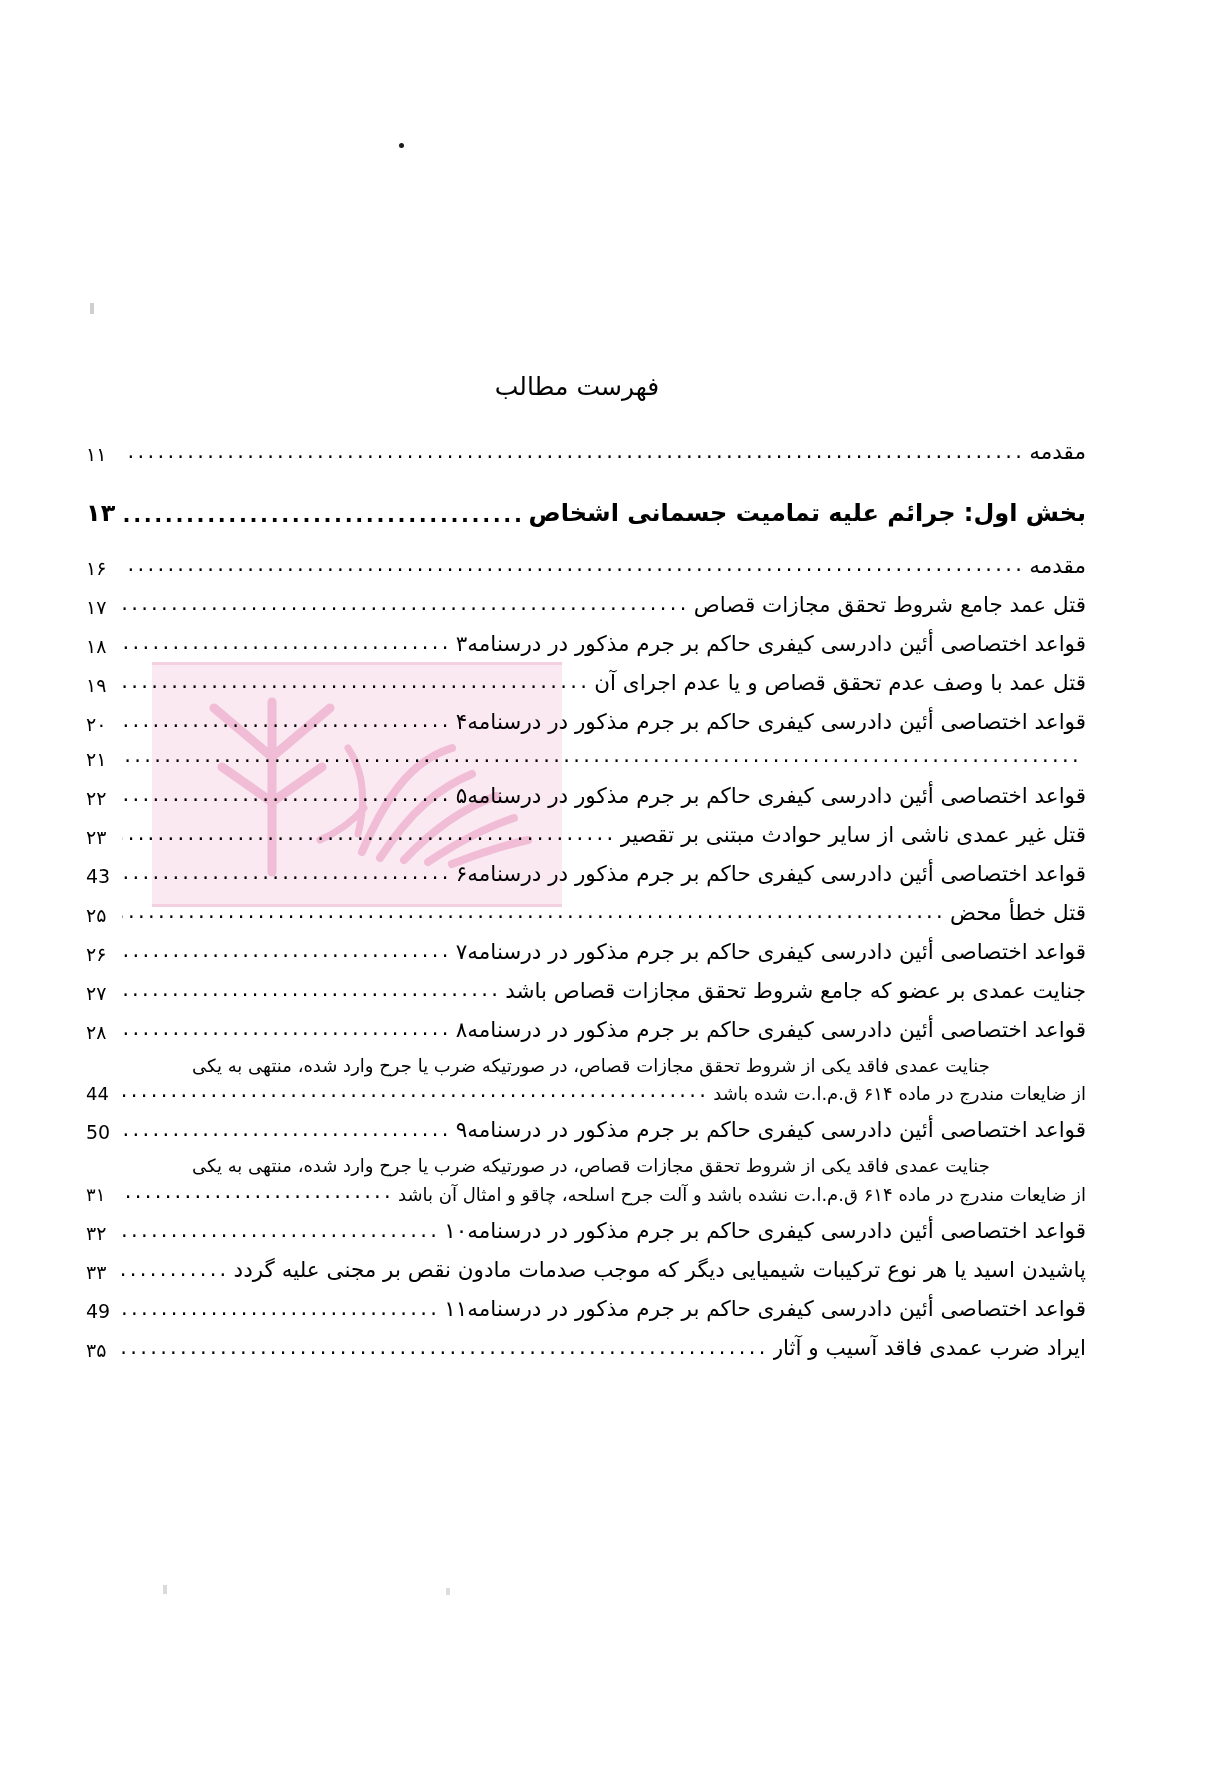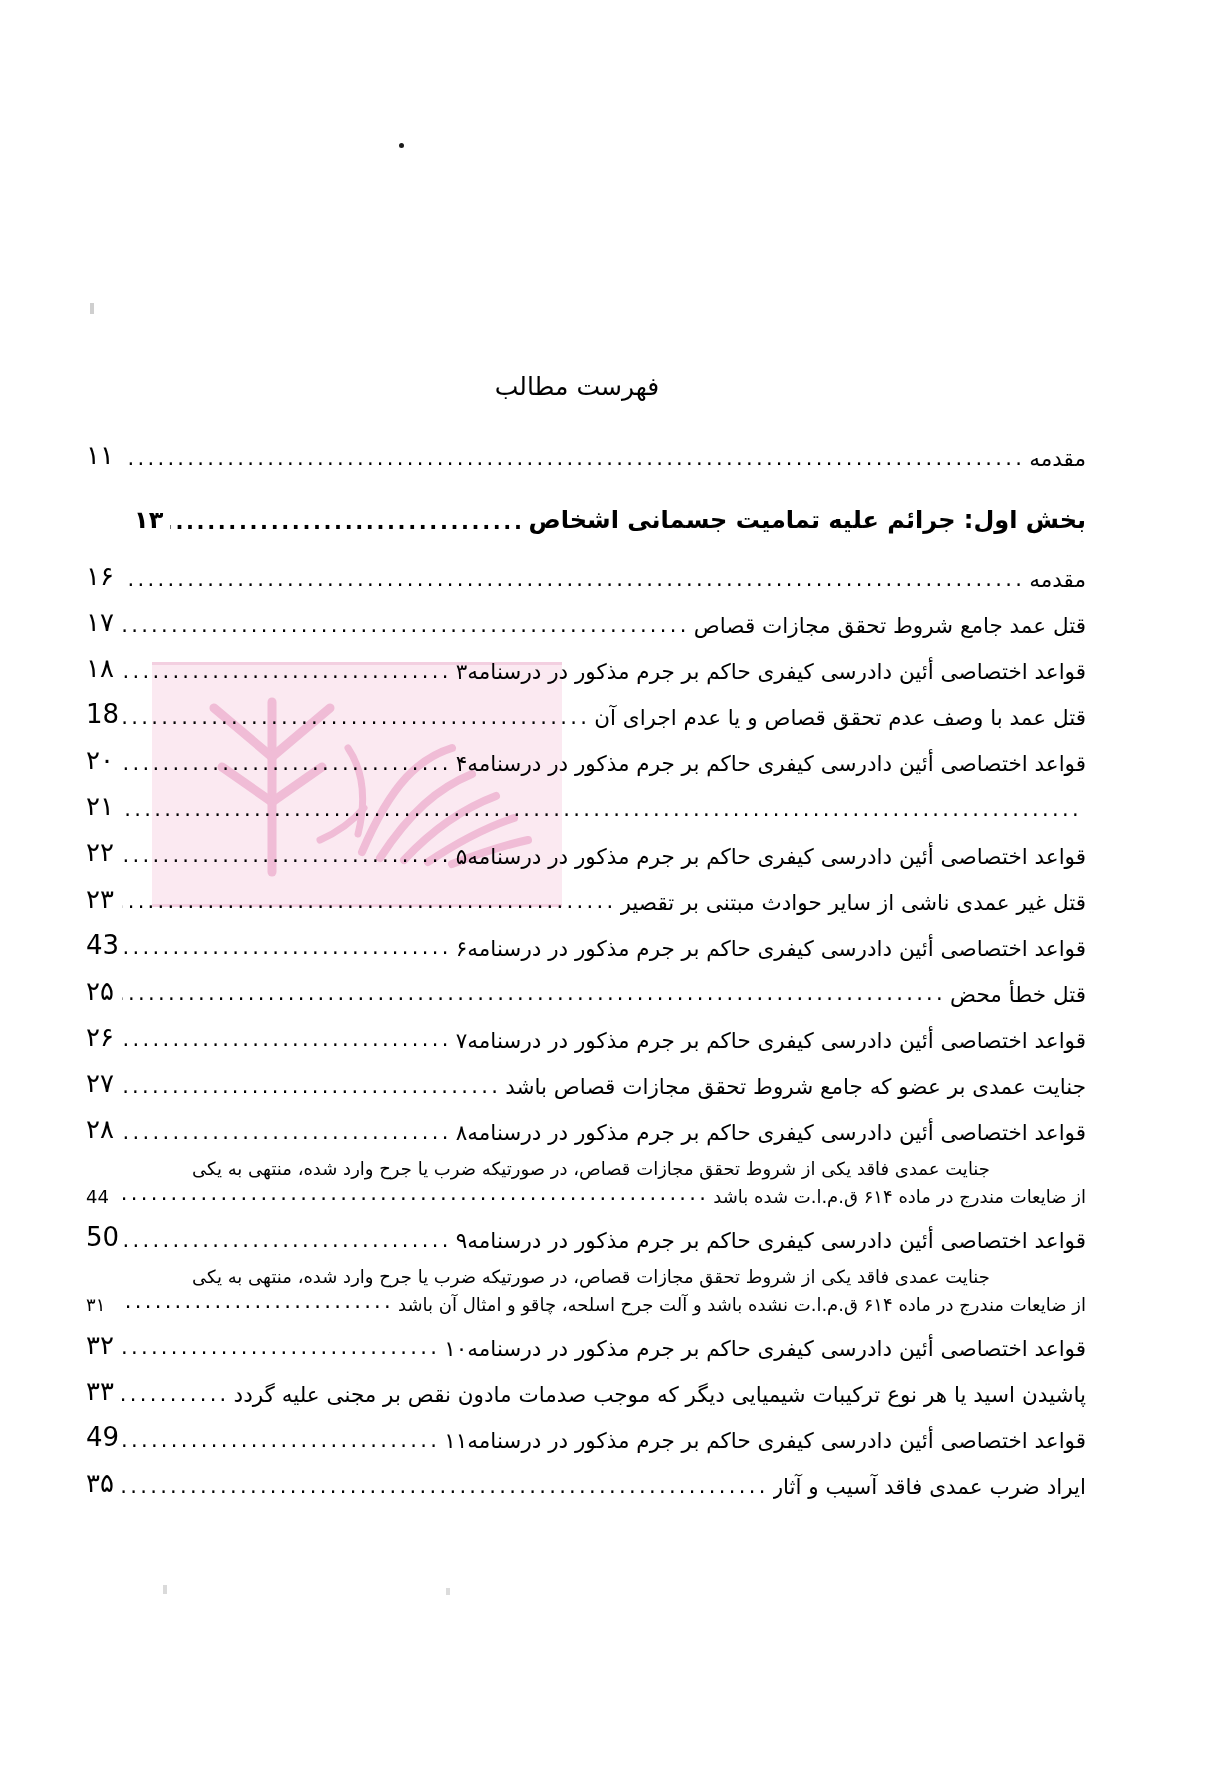--- a/index.html
+++ b/index.html
@@ -132,33 +132,33 @@
     right: 0;
     bottom: 0.06em;
     letter-spacing: 3.3px;
     font-size: 21px;
     color: #000;
     white-space: nowrap;
   }
 
   .toc-row .page-num {
     flex: 0 0 auto;
-    font-size: 26px;
+    font-size: 19px;
     min-width: 32px;
     text-align: left;
   }
 
   
   .toc-row.part {
     font-weight: bold;
     font-size: 24px;
     margin-top: 26px;
     margin-bottom: 16px;
   }
-  .toc-row.part .page-num { font-size: 24px; margin-left: 48px; }
+  .toc-row.part .page-num { font-size: 24px; }
   .toc-row.part .leader::after {
     font-weight: bold;
     letter-spacing: 2.6px;
     bottom: 0.02em;
   }
 
   
   .toc-wrap {
     margin: 0 0 5px 0;
     font-size: 18px;
@@ -259,21 +259,21 @@
           <span class="page-num">۱۷</span>
         </div>
         <div class="toc-row">
           <span class="label">قواعد اختصاصی أئین دادرسی کیفری حاکم بر جرم مذکور در درسنامه۳</span>
           <span class="leader"></span>
           <span class="page-num">۱۸</span>
         </div>
         <div class="toc-row">
           <span class="label">قتل عمد با وصف عدم تحقق قصاص و یا عدم اجرای آن</span>
           <span class="leader"></span>
-          <span class="page-num">18</span>
+          <span class="page-num">۱۹</span>
         </div>
         <div class="toc-row">
           <span class="label">قواعد اختصاصی أئین دادرسی کیفری حاکم بر جرم مذکور در درسنامه۴</span>
           <span class="leader"></span>
           <span class="page-num">۲۰</span>
         </div>
         <div class="toc-row">
           <span class="leader"></span>
           <span class="page-num">۲۱</span>
         </div>

